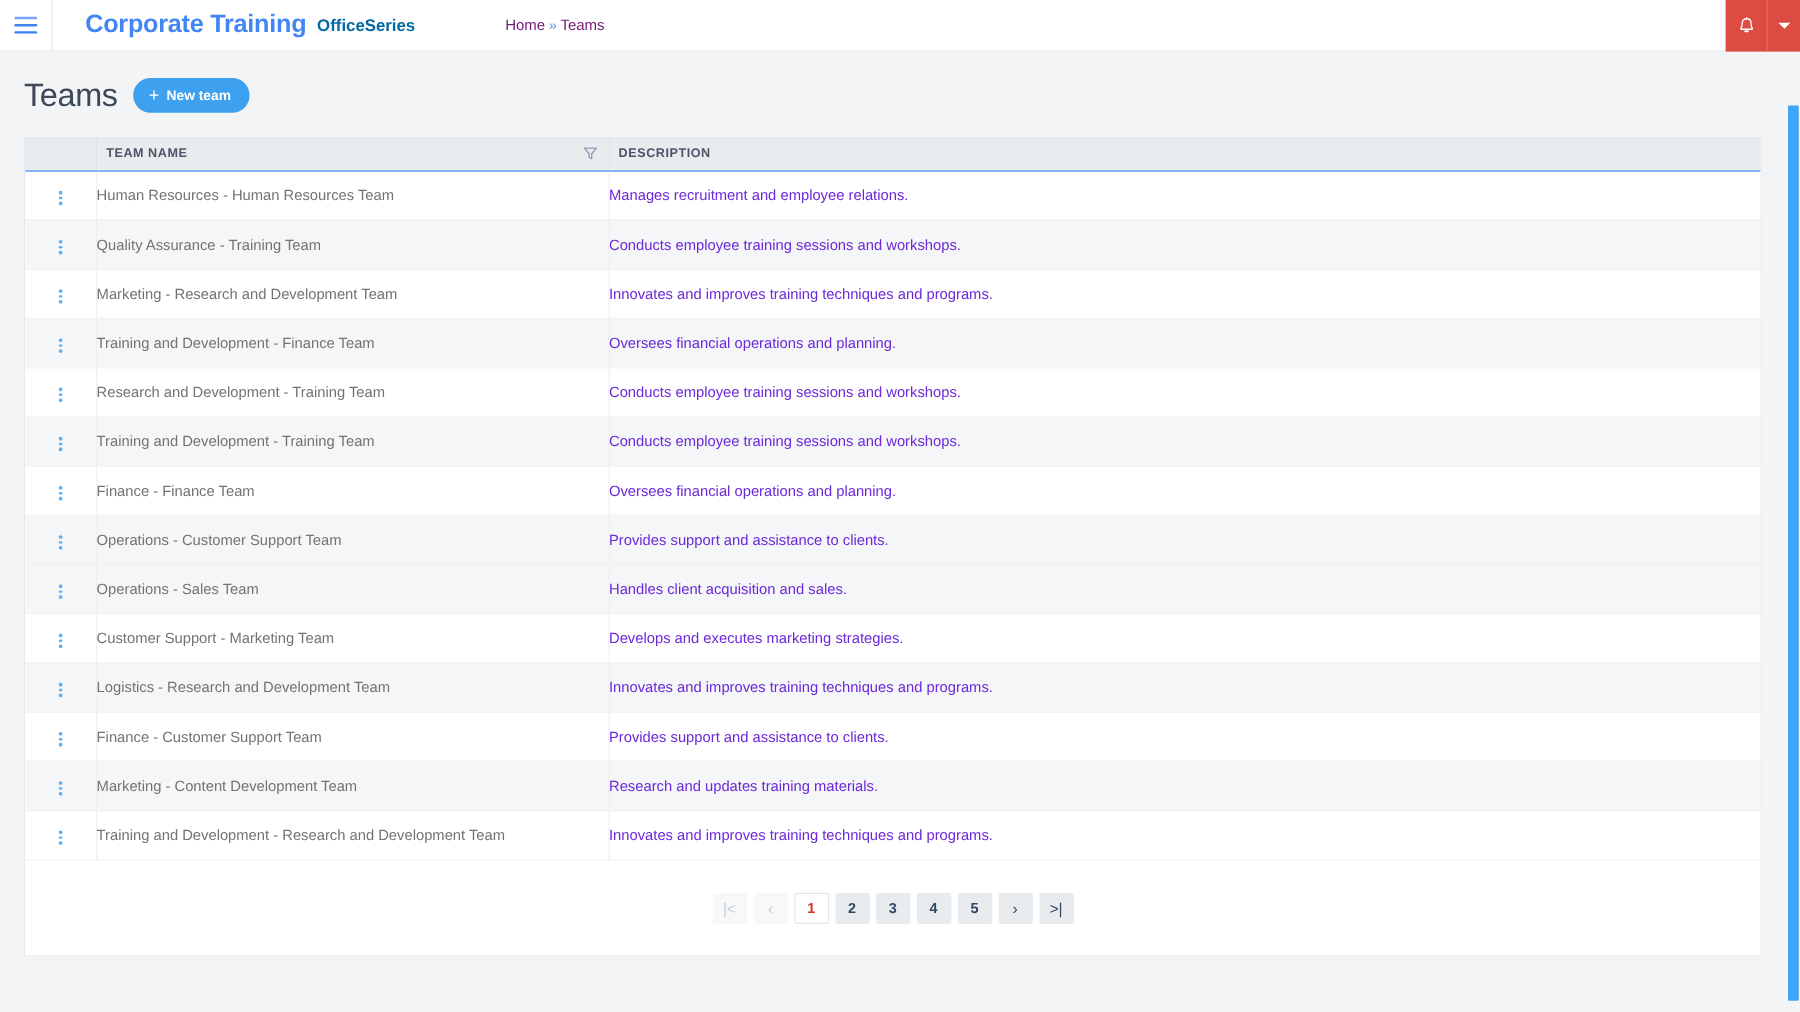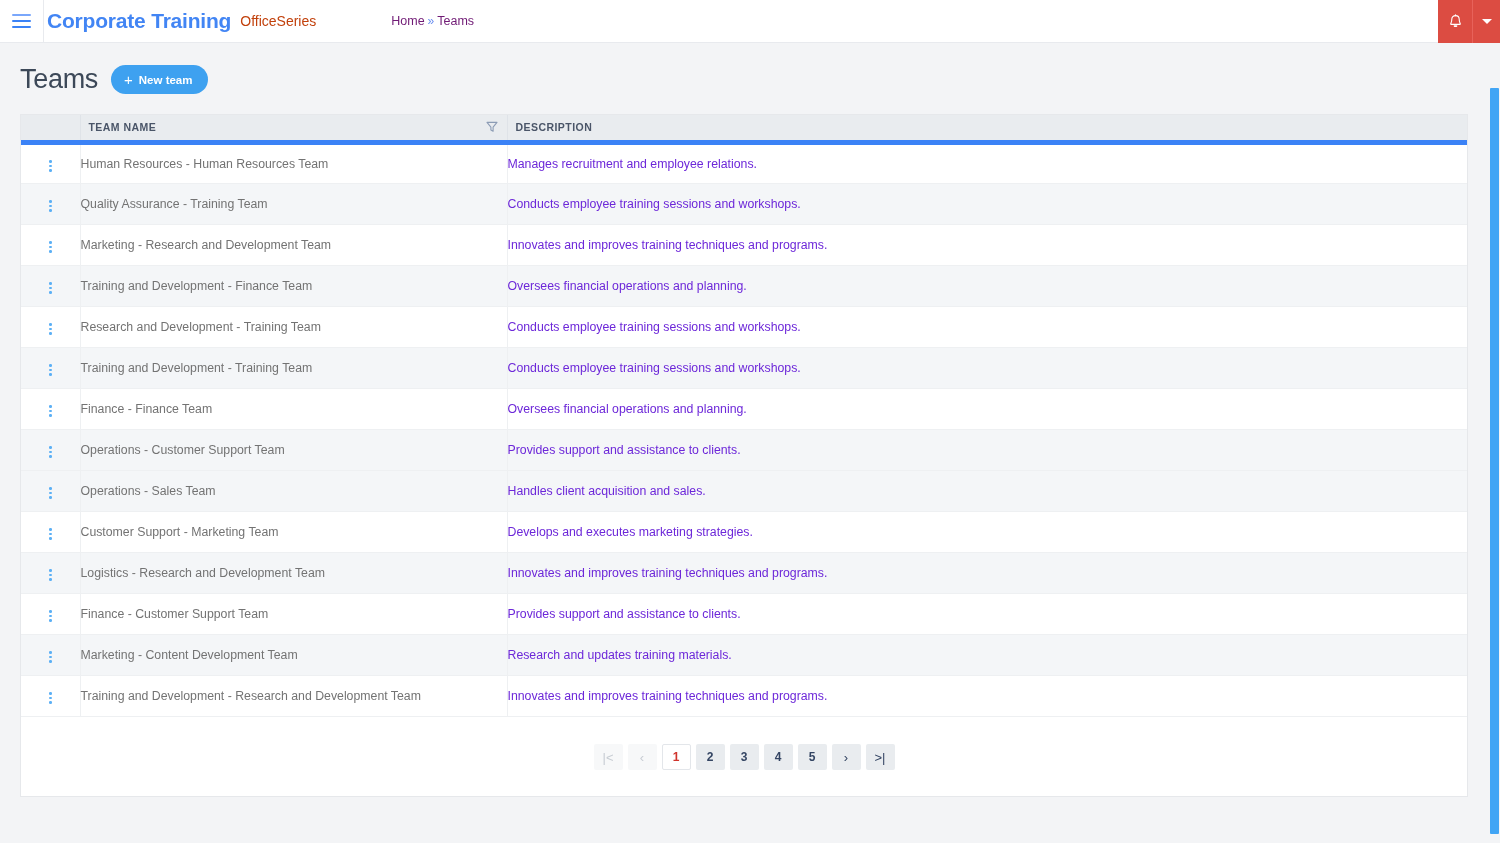--- a/index.html
+++ b/index.html
@@ -27,32 +27,33 @@
     cursor: pointer;
     border-right: 1px solid #e8eaee;
     height: 43px;
   }
   .hamburger span {
     display: block; width: 19px; height: 2px;
     background: #3b82f6; border-radius: 1px;
   }
   .hamburger span:nth-child(1) { background: #7aa7fb; }
   .brand {
-    margin-left: 3px;
+    margin-left: 27px;
     font-size: 21px;
     font-weight: bold;
     color: #4285f4;
     letter-spacing: -0.2px;
     white-space: nowrap;
   }
   .brand-sub {
     margin-left: 9px;
     font-size: 14px;
-    color: #c2410c;
+    color: #0369a1;
     white-space: nowrap;
+    font-weight: bold;
   }
   .breadcrumb {
     margin-left: 75px;
     font-size: 12.5px;
     color: #6b8ff0;
     white-space: nowrap;
     display: flex; align-items: center; gap: 3px;
   }
   .breadcrumb .crumb { color: #701a75; text-decoration: none; }
   .breadcrumb .sep { color: #6b8ff0; font-size: 12px; }
@@ -123,21 +124,21 @@
   }
   table.grid th {
     background: #e9ecef;
     height: 27px;
     font-size: 10.5px;
     font-weight: bold;
     color: #4a5568;
     letter-spacing: 0.45px;
     text-align: left;
     padding: 0 0 0 8px;
-    border-bottom: 5px solid #3b82f6;
+    border-bottom: 1px solid #3b82f6;
     vertical-align: middle;
     margin-top: 25px;
   }
   th.col-menu  { width: 59px; padding: 0; border-right: 1px solid #dfe3e8; }
   th.col-name  { width: 427px; border-right: 1px solid #dfe3e8; position: relative; }
   th.col-desc  { width: auto; }
   .th-inner { display: flex; align-items: center; justify-content: space-between; padding-right: 9px; }
   .filter-icon { flex: 0 0 auto; cursor: pointer; line-height: 0; }
 
   table.grid td {

